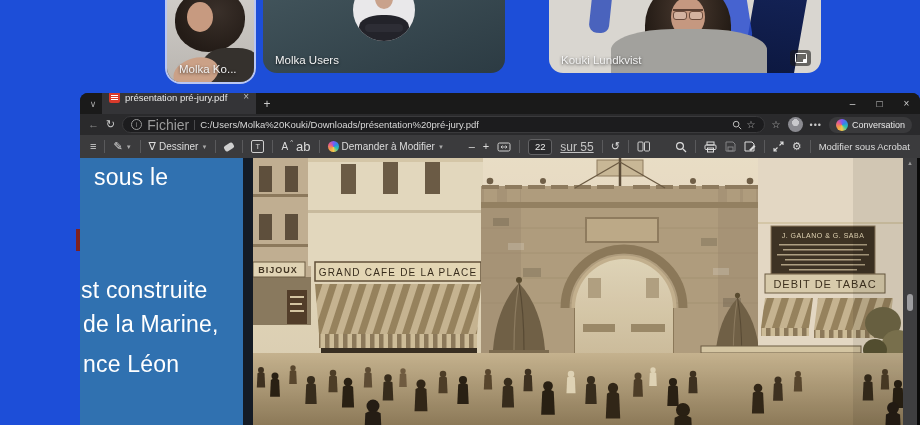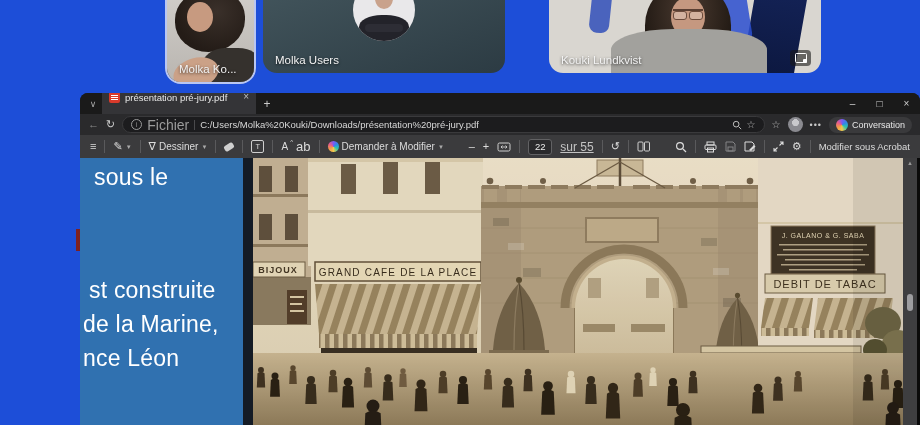--- a/index.html
+++ b/index.html
@@ -291,23 +291,23 @@
         <span class="tdiv"></span>
         <span class="tbtn" style="font-size:9.5px;">
             <span>Modifier sous Acrobat</span>
           </span>
       </span>
     </div>
 
     <div id="content">
       <div id="bluepanel">
         <div class="ln" style="left:14px;top:6px;">sous le</div>
-        <div class="ln" style="left:9px;top:119px;">st construite</div>
+        <div class="ln" style="left:1px;top:119px;">st construite</div>
         <div class="ln" style="left:3px;top:153px;">de la Marine,</div>
-        <div class="ln" style="left:3px;top:187px;">nce Léon</div>
+        <div class="ln" style="left:3px;top:193px;">nce Léon</div>
       </div>
       <div id="gapstrip"></div>
 
       <svg id="photo" viewBox="0 0 650 267" preserveAspectRatio="none">
         <defs>
           <linearGradient id="sky" x1="0" y1="0" x2="0" y2="1">
             <stop offset="0" stop-color="#efe4ce"></stop>
               <stop offset="1" stop-color="#dccfb2"></stop>
           </linearGradient>
           <linearGradient id="ground" x1="0" y1="0" x2="0" y2="1">

